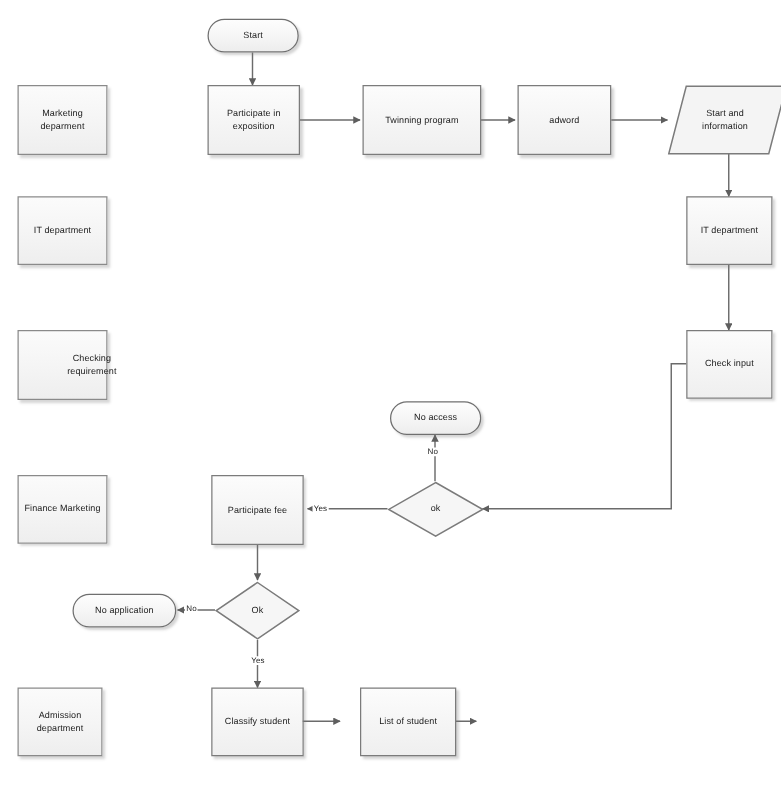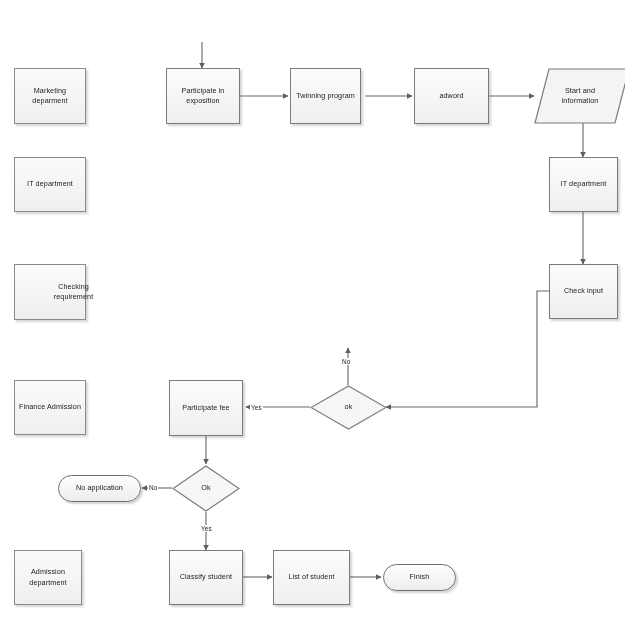--- a/index.html
+++ b/index.html
@@ -154,35 +154,38 @@
   <div class="node lane" style="left:14px; top:157px; width:72px; height:55px;">
     <span class="lbl">IT department</span>
   </div>
 
   <div class="node lane" style="left:14px; top:264px; width:72px; height:56px;padding-left:47px;">
     <span class="lbl">Checking
 requirement</span>
   </div>
 
   <div class="node lane" style="left:14px; top:380px; width:72px; height:55px;">
-    <span class="lbl" style="white-space:nowrap;">Finance Admission</span>
+    <span class="lbl" style="white-space:nowrap;">Finance Marketing</span>
   </div>
 
   <div class="node lane" style="left:14px; top:550px; width:68px; height:55px;">
     <span class="lbl">Admission
 department</span>
   </div>
 
+  <div class="node stadium" style="left:166px; top:15px; width:73px; height:27px;">
+    <span class="lbl">Start</span>
+  </div>
 
   <div class="node rect" style="left:166px; top:68px; width:74px; height:56px;">
     <span class="lbl">Participate in
 exposition</span>
   </div>
 
-  <div class="node rect" style="left:290px; top:68px; width:71px; height:56px;">
+  <div class="node rect" style="left:290px; top:68px; width:95px; height:56px;">
     <span class="lbl">Twinning program</span>
   </div>
 
   <div class="node rect" style="left:414px; top:68px; width:75px; height:56px;">
     <span class="lbl">adword</span>
   </div>
 
   <div class="node para" style="left:534px; top:68px; width:96px; height:56px;">
     <svg class="pshape" viewBox="0 0 96 56" preserveAspectRatio="none" xmlns="http://www.w3.org/2000/svg">
       <polygon points="15,1 95,1 81,55 1,55" fill="#f4f4f4" stroke="#7b7b7b" stroke-width="1.2"></polygon>
@@ -199,47 +202,47 @@
     <span class="lbl">Check input</span>
   </div>
 
   <div class="node diamond" style="left:310px; top:385px; width:77px; height:45px;">
     <svg class="dshape" viewBox="0 0 77 45" preserveAspectRatio="none" xmlns="http://www.w3.org/2000/svg">
       <polygon points="38.5,1 76,22.5 38.5,44 1,22.5" fill="#f6f6f6" stroke="#7b7b7b" stroke-width="1.2"></polygon>
     </svg>
     <span class="lbl">ok</span>
   </div>
 
+  <div class="node stadium" style="left:312px; top:321px; width:73px; height:27px;">
+    <span class="lbl">No access</span>
+  </div>
 
   <div class="node rect" style="left:169px; top:380px; width:74px; height:56px;">
     <span class="lbl">Participate fee</span>
   </div>
 
   <div class="node diamond" style="left:172px; top:465px; width:68px; height:47px;">
     <svg class="dshape" viewBox="0 0 68 47" preserveAspectRatio="none" xmlns="http://www.w3.org/2000/svg">
       <polygon points="34,1 67,23.5 34,46 1,23.5" fill="#f6f6f6" stroke="#7b7b7b" stroke-width="1.2"></polygon>
     </svg>
     <span class="lbl">Ok</span>
   </div>
 
   <div class="node stadium" style="left:58px; top:475px; width:83px; height:27px;">
     <span class="lbl">No application</span>
   </div>
 
   <div class="node rect" style="left:169px; top:550px; width:74px; height:55px;">
     <span class="lbl">Classify student</span>
   </div>
 
-  <div class="node rect" style="left:273px; top:550px; width:77px; height:55px;">
+  <div class="node rect" style="left:288px; top:550px; width:77px; height:55px;">
     <span class="lbl">List of student</span>
   </div>
 
-  <div class="node stadium" style="left:383px; top:564px; width:73px; height:27px;">
-    <span class="lbl">Finish</span>
-  </div>
 
   <div class="edge-label" style="left:341px; top:358px;">No</div>
 
   <div class="edge-label" style="left:250px; top:404px;">Yes</div>
 
   <div class="edge-label" style="left:148px; top:484px;">No</div>
 
   <div class="edge-label" style="left:200px; top:525px;">Yes</div>
 
 </div>

